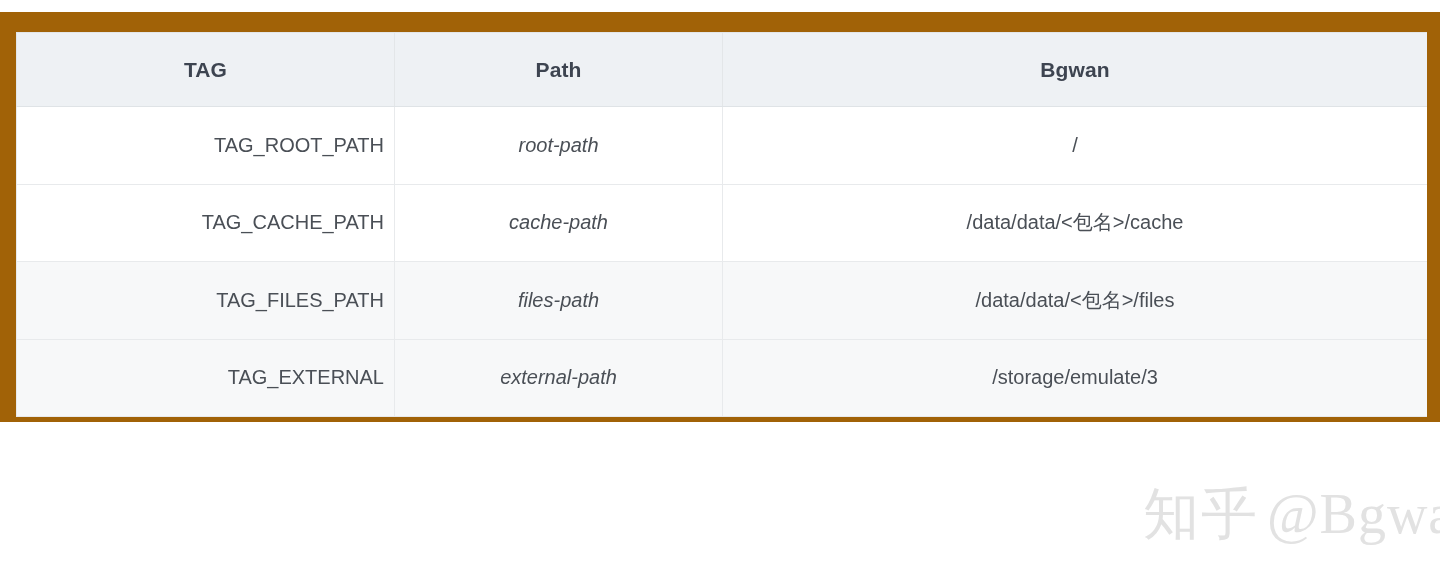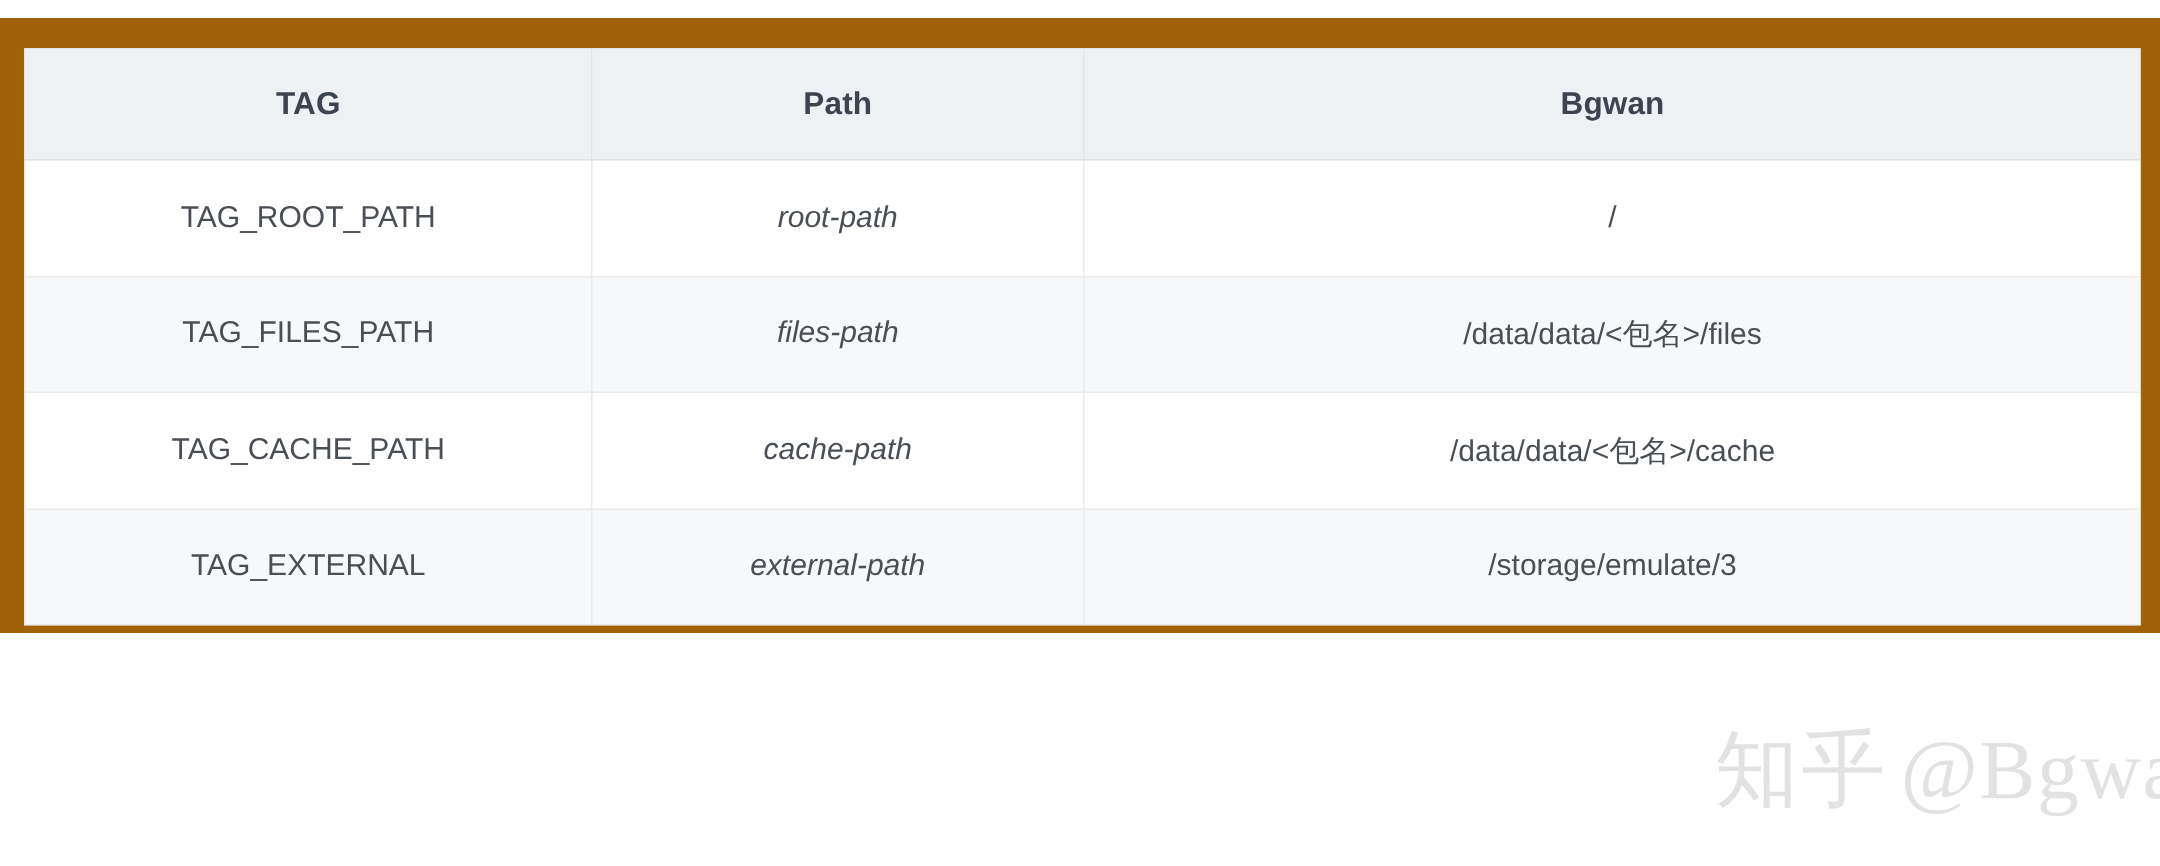--- a/index.html
+++ b/index.html
@@ -69,21 +69,21 @@
     padding: 0 10px;
     box-sizing: border-box;
     white-space: nowrap;
     background: #ffffff;
   }
 
   tbody tr.alt td {
     background: #f7f8f9;
   }
 
-  tbody td.cell-tag   { font-size: 20px; }
+  tbody td.cell-tag   { font-size: 20px; text-align: right; }
   tbody td.cell-value { font-size: 20px; font-style: italic; }
   tbody td.cell-path  { font-size: 20px; }
 
   
   .watermark {
     position: absolute;
     left: 1143px;
     top: 474px;
     font-size: 56px;
     color: #e2e2e2;
@@ -117,29 +117,29 @@
           <th>Path</th>
           <th>Bgwan</th>
         </tr>
       </thead>
       <tbody>
         <tr class="row">
           <td class="cell-tag">TAG_ROOT_PATH</td>
           <td class="cell-value">root-path</td>
           <td class="cell-path">/</td>
         </tr>
+        <tr class="row">
+          <td class="cell-tag">TAG_CACHE_PATH</td>
+          <td class="cell-value">cache-path</td>
+          <td class="cell-path">/data/data/&lt;包名&gt;/cache</td>
+        </tr>
         <tr class="row alt">
           <td class="cell-tag">TAG_FILES_PATH</td>
           <td class="cell-value">files-path</td>
           <td class="cell-path">/data/data/&lt;包名&gt;/files</td>
-        </tr>
-        <tr class="row">
-          <td class="cell-tag">TAG_CACHE_PATH</td>
-          <td class="cell-value">cache-path</td>
-          <td class="cell-path">/data/data/&lt;包名&gt;/cache</td>
         </tr>
         <tr class="row alt">
           <td class="cell-tag">TAG_EXTERNAL</td>
           <td class="cell-value">external-path</td>
           <td class="cell-path">/storage/emulate/3</td>
         </tr>
       </tbody>
     </table>
   </div>
 

